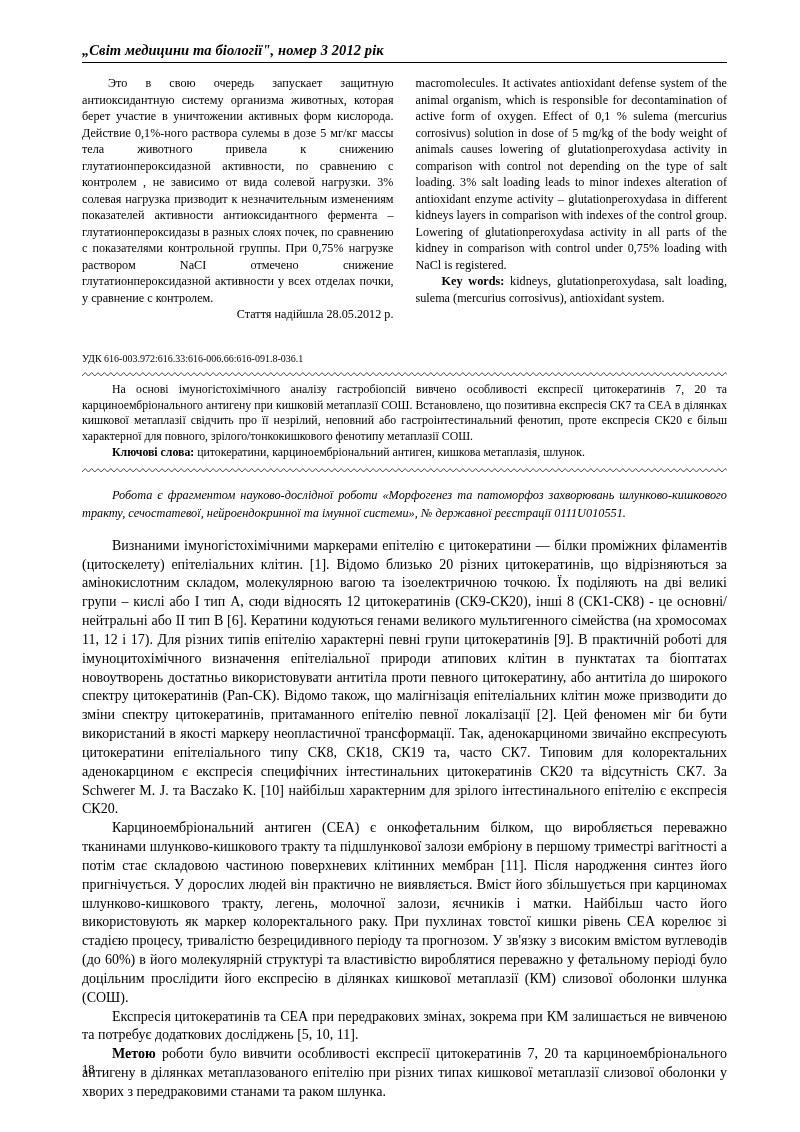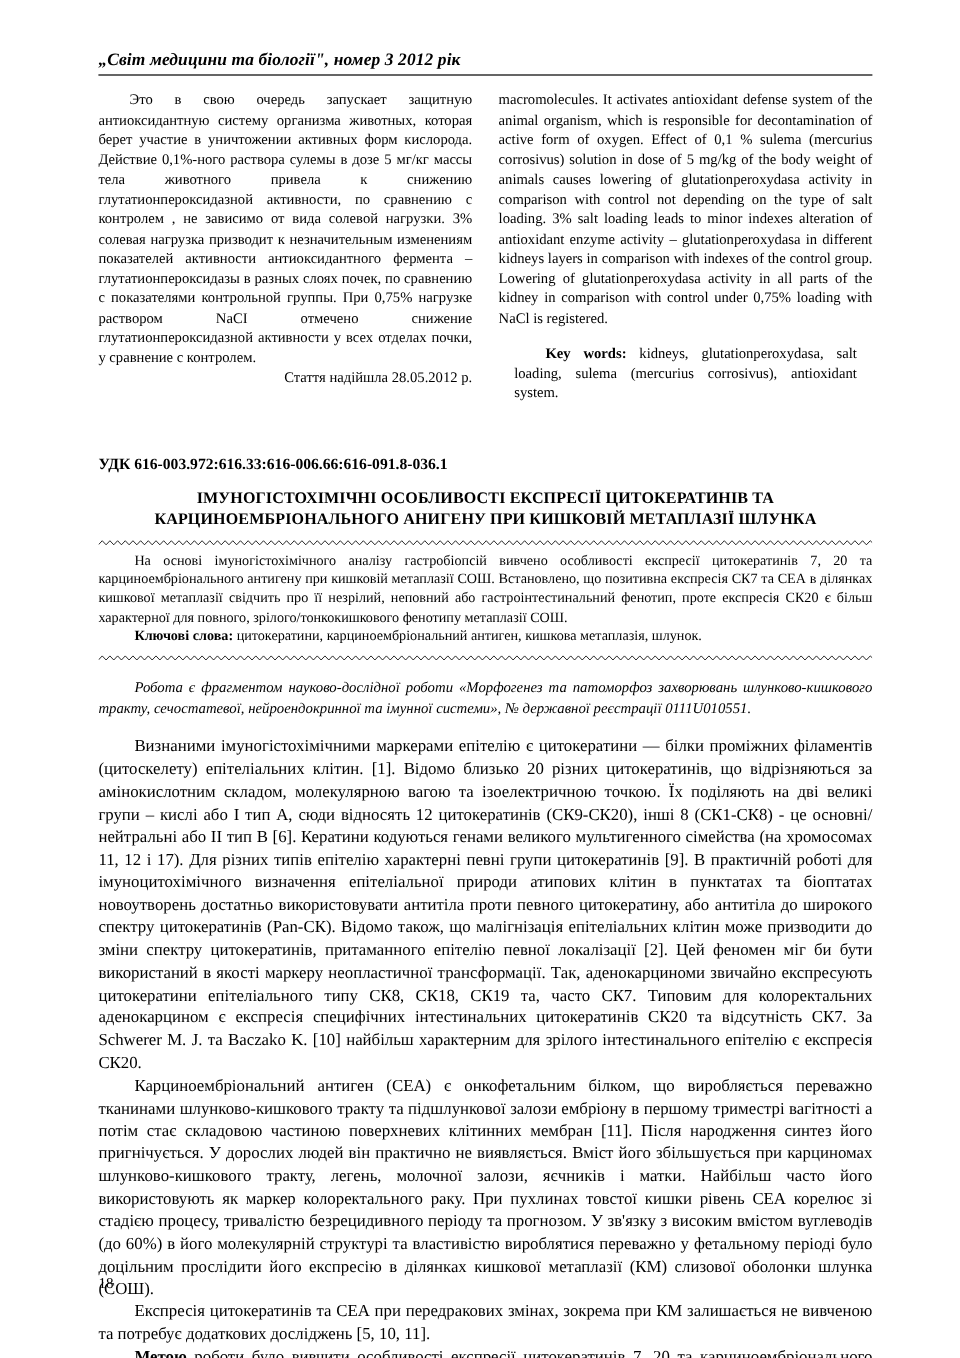--- a/index.html
+++ b/index.html
@@ -57,39 +57,39 @@
     margin: 0;
     text-align: justify;
     font-size: 12.2px;
     line-height: 1.355;
     text-indent: 0;
   }
   p.just.ind {
     text-indent: 26px;
   }
   p.kw {
-    margin: 13px;
+    margin: 0;
     text-align: justify;
     font-size: 12.2px;
     line-height: 1.355;
     text-indent: 26px;
   }
   .b { font-weight: bold; }
   p.right {
     margin: 0;
     text-align: right;
     font-size: 12.2px;
     line-height: 1.355;
   }
 
   
   .udc {
     margin-top: 30px;
-    font-size: 13px;
-    font-weight: bold;
+    font-size: 10px;
+    font-weight: normal;
   }
 
   
   .authorband {
     margin-top: 14px;
     width: 100%;
     padding: 4px 0 5px 0;
     text-align: center;
     background-color: #f2f2f2;
     background-image:
@@ -176,24 +176,20 @@
       </div>
       <div class="col">
         <p class="just">macromolecules. It activates antioxidant defense system of the animal organism, which is responsible for decontamination of active form of oxygen. Effect of 0,1 % sulema (mercurius corrosivus) solution in dose of 5 mg/kg of the body weight of animals causes lowering of glutationperoxydasa activity in comparison with control not depending on the type of salt loading. 3% salt loading leads to minor indexes alteration of antioxidant enzyme activity – glutationperoxydasa in different kidneys layers in comparison with indexes of the control group. Lowering of glutationperoxydasa activity in all parts of the kidney in comparison with control under 0,75% loading with  NaCl is registered.</p>
         <p class="kw"><span class="b">Key words:</span><span> kidneys, glutationperoxydasa, salt loading, sulema (mercurius corrosivus), antioxidant system.</span></p>
       </div>
     </div>
 
     <div class="udc">УДК 616-003.972:616.33:616-006.66:616-091.8-036.1</div>
 
 
-    <div class="arttitle">
-      <div>ІМУНОГІСТОХІМІЧНІ ОСОБЛИВОСТІ ЕКСПРЕСІЇ ЦИТОКЕРАТИНІВ ТА</div>
-      <div>КАРЦИНОЕМБРІОНАЛЬНОГО АНИГЕНУ ПРИ КИШКОВІЙ МЕТАПЛАЗІЇ ШЛУНКА</div>
-    </div>
 
     <div class="wavy">
       <svg viewBox="0 0 645 7" preserveAspectRatio="none" aria-hidden="true">
         <path d="M0 5 L3.2 1.6 L6.4 5 L9.6 1.6 L12.8 5 L16 1.6 L19.2 5 L22.4 1.6 L25.6 5 L28.8 1.6 L32 5 L35.2 1.6 L38.4 5 L41.6 1.6 L44.8 5 L48 1.6 L51.2 5 L54.4 1.6 L57.6 5 L60.8 1.6 L64 5 L67.2 1.6 L70.4 5 L73.6 1.6 L76.8 5 L80 1.6 L83.2 5 L86.4 1.6 L89.6 5 L92.8 1.6 L96 5 L99.2 1.6 L102.4 5 L105.6 1.6 L108.8 5 L112 1.6 L115.2 5 L118.4 1.6 L121.6 5 L124.8 1.6 L128 5 L131.2 1.6 L134.4 5 L137.6 1.6 L140.8 5 L144 1.6 L147.2 5 L150.4 1.6 L153.6 5 L156.8 1.6 L160 5 L163.2 1.6 L166.4 5 L169.6 1.6 L172.8 5 L176 1.6 L179.2 5 L182.4 1.6 L185.6 5 L188.8 1.6 L192 5 L195.2 1.6 L198.4 5 L201.6 1.6 L204.8 5 L208 1.6 L211.2 5 L214.4 1.6 L217.6 5 L220.8 1.6 L224 5 L227.2 1.6 L230.4 5 L233.6 1.6 L236.8 5 L240 1.6 L243.2 5 L246.4 1.6 L249.6 5 L252.8 1.6 L256 5 L259.2 1.6 L262.4 5 L265.6 1.6 L268.8 5 L272 1.6 L275.2 5 L278.4 1.6 L281.6 5 L284.8 1.6 L288 5 L291.2 1.6 L294.4 5 L297.6 1.6 L300.8 5 L304 1.6 L307.2 5 L310.4 1.6 L313.6 5 L316.8 1.6 L320 5 L323.2 1.6 L326.4 5 L329.6 1.6 L332.8 5 L336 1.6 L339.2 5 L342.4 1.6 L345.6 5 L348.8 1.6 L352 5 L355.2 1.6 L358.4 5 L361.6 1.6 L364.8 5 L368 1.6 L371.2 5 L374.4 1.6 L377.6 5 L380.8 1.6 L384 5 L387.2 1.6 L390.4 5 L393.6 1.6 L396.8 5 L400 1.6 L403.2 5 L406.4 1.6 L409.6 5 L412.8 1.6 L416 5 L419.2 1.6 L422.4 5 L425.6 1.6 L428.8 5 L432 1.6 L435.2 5 L438.4 1.6 L441.6 5 L444.8 1.6 L448 5 L451.2 1.6 L454.4 5 L457.6 1.6 L460.8 5 L464 1.6 L467.2 5 L470.4 1.6 L473.6 5 L476.8 1.6 L480 5 L483.2 1.6 L486.4 5 L489.6 1.6 L492.8 5 L496 1.6 L499.2 5 L502.4 1.6 L505.6 5 L508.8 1.6 L512 5 L515.2 1.6 L518.4 5 L521.6 1.6 L524.8 5 L528 1.6 L531.2 5 L534.4 1.6 L537.6 5 L540.8 1.6 L544 5 L547.2 1.6 L550.4 5 L553.6 1.6 L556.8 5 L560 1.6 L563.2 5 L566.4 1.6 L569.6 5 L572.8 1.6 L576 5 L579.2 1.6 L582.4 5 L585.6 1.6 L588.8 5 L592 1.6 L595.2 5 L598.4 1.6 L601.6 5 L604.8 1.6 L608 5 L611.2 1.6 L614.4 5 L617.6 1.6 L620.8 5 L624 1.6 L627.2 5 L630.4 1.6 L633.6 5 L636.8 1.6 L640 5 L643.2 1.6 L645 3.3" fill="none" stroke="#000000" stroke-width="0.7"></path>
       </svg>
     </div>
 
     <p class="abs">На основі імуногістохімічного аналізу гастробіопсій вивчено особливості експресії цитокератинів 7, 20 та карциноембріонального антигену при кишковій метаплазії СОШ. Встановлено, що позитивна експресія СК7 та СЕА в ділянках кишкової метаплазії свідчить про її незрілий, неповний або гастроінтестинальний фенотип, проте експресія СК20 є більш характерної для повного, зрілого/тонкокишкового фенотипу метаплазії СОШ.</p>
     <p class="abs"><span class="b">Ключові слова:</span><span> цитокератини, карциноембріональний антиген, кишкова метаплазія, шлунок.</span></p>
 

